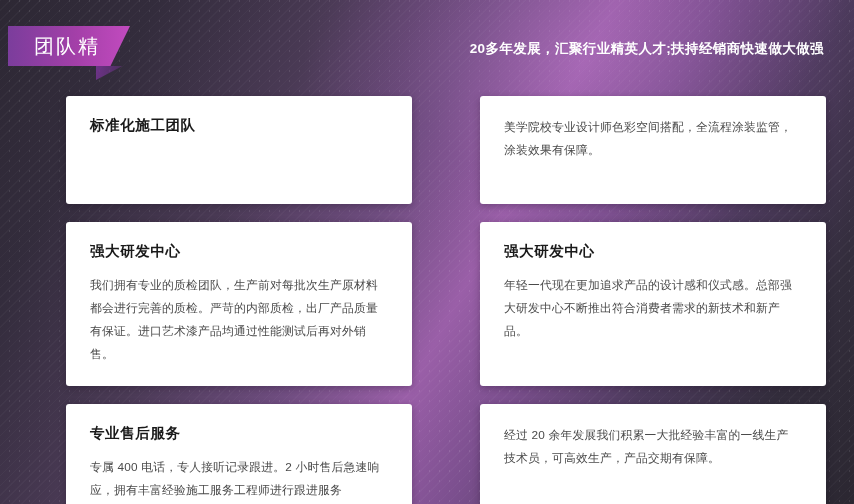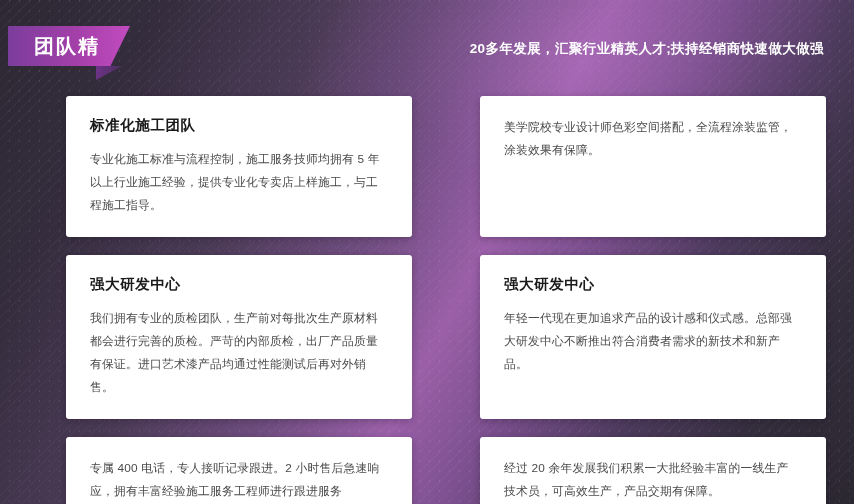--- a/index.html
+++ b/index.html
@@ -48,21 +48,21 @@
   .ribbon {
     position: absolute;
     left: 8px;
     top: 26px;
     height: 40px;
     padding: 0 30px 0 26px;
     display: flex;
     align-items: center;
     color: #ffffff;
     font-size: 20px;
-    font-weight: bold;
+    font-weight: normal;
     letter-spacing: 2px;
     background: linear-gradient(90deg, #7b3d9c 0%, #a33fa8 55%, #c24bbf 100%);
     clip-path: polygon(0 0, 100% 0, 84% 100%, 0% 100%);
     z-index: 3;
   }
   .ribbon-shadow {
     position: absolute;
     left: 96px;
     top: 66px;
     width: 44px;
@@ -127,38 +127,38 @@
   <div class="header">
     <div class="ribbon-shadow"></div>
     <div class="ribbon">团队精</div>
     <div class="header-tagline">20多年发展，汇聚行业精英人才;扶持经销商快速做大做强</div>
   </div>
 
   <div class="grid">
 
     <div class="card card-a">
       <div class="card-title">标准化施工团队</div>
-      <div class="card-text">专业化施工标准与流程控制，施工服务技师均拥有 5 年以上行业施工经验，提供专业化专卖店上样施工，与工程施工指导。</div>
     </div>
 
     <div class="card card-a">
       <div class="card-text">美学院校专业设计师色彩空间搭配，全流程涂装监管，涂装效果有保障。</div>
     </div>
 
     <div class="card card-b">
       <div class="card-title">强大研发中心</div>
       <div class="card-text">我们拥有专业的质检团队，生产前对每批次生产原材料都会进行完善的质检。严苛的内部质检，出厂产品质量有保证。进口艺术漆产品均通过性能测试后再对外销售。</div>
     </div>
 
     <div class="card card-b">
       <div class="card-title">强大研发中心</div>
       <div class="card-text">年轻一代现在更加追求产品的设计感和仪式感。总部强大研发中心不断推出符合消费者需求的新技术和新产品。</div>
     </div>
 
     <div class="card card-c">
+      <div class="card-title">专业售后服务</div>
       <div class="card-text">专属 400 电话，专人接听记录跟进。2 小时售后急速响应，拥有丰富经验施工服务工程师进行跟进服务</div>
     </div>
 
     <div class="card card-c">
       <div class="card-text">经过 20 余年发展我们积累一大批经验丰富的一线生产技术员，可高效生产，产品交期有保障。</div>
     </div>
 
   </div>
 </div>
 

